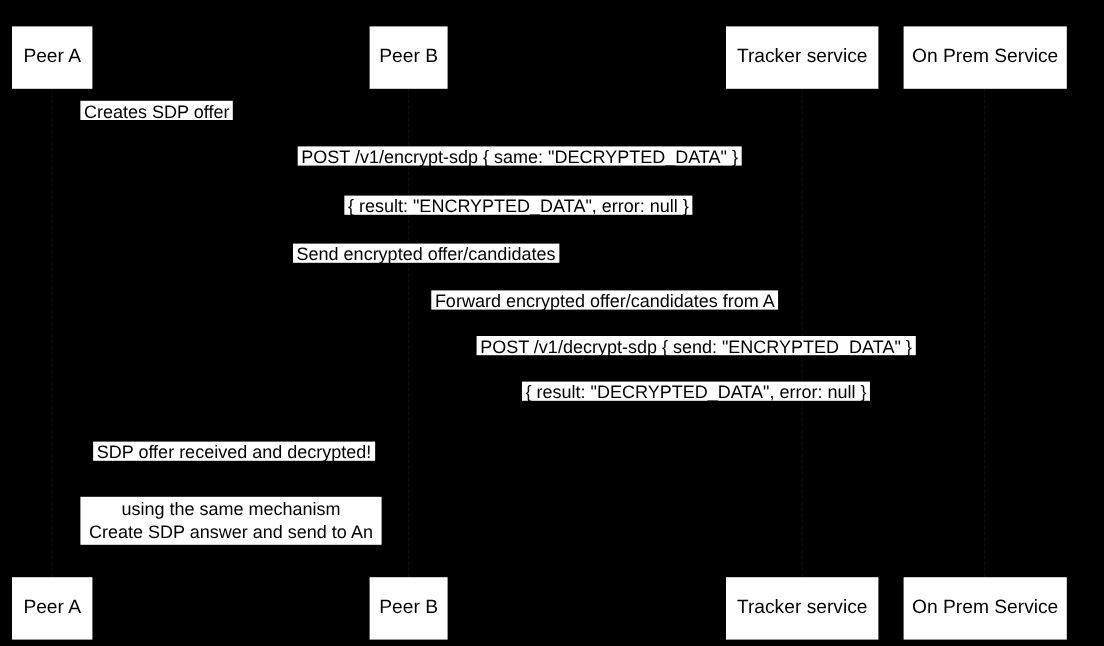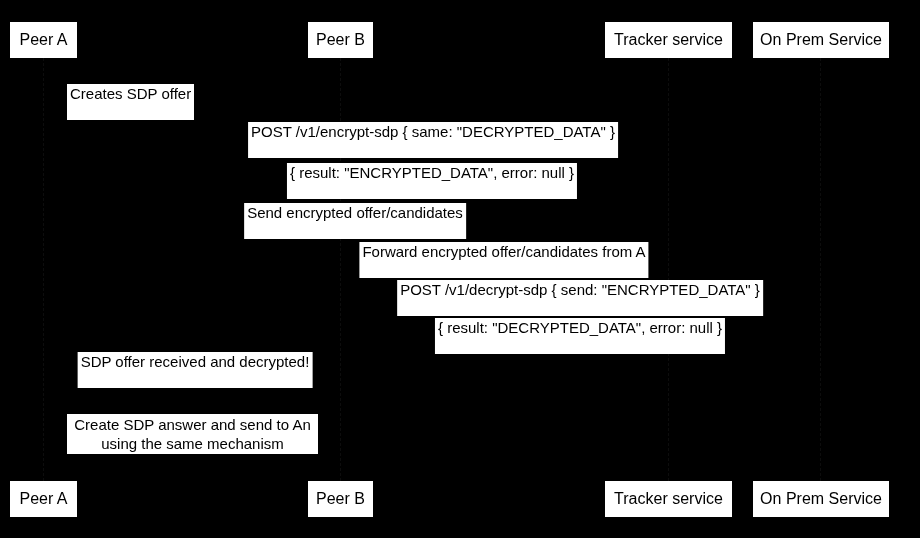--- a/index.html
+++ b/index.html
@@ -24,37 +24,37 @@
   .lifeline {
     position: absolute;
     top: 58px;
     height: 423px;
     width: 0;
     border-left: 1px dashed #0d0d0d;
     z-index: 0;
   }
   .actor {
     position: absolute;
-    height: 36px;
+    height: 52px;
     background: var(--box-fill);
     color: var(--box-text);
     font-size: 16px;
     display: flex;
     align-items: center;
     justify-content: center;
     white-space: nowrap;
     z-index: 2;
   }
   .msg {
     position: absolute;
     background: var(--box-fill);
     color: var(--box-text);
     font-size: 15px;
     line-height: 20px;
-    height: 36px;
+    height: 16px;
     padding: 0 3px;
     white-space: nowrap;
     z-index: 2;
   }
   .msg.centered {
     transform: translateX(-50%);
   }
   .note {
     position: absolute;
     background: var(--box-fill);
@@ -82,25 +82,25 @@
   <div class="actor" style="left:605px; top:22px; width:127px">Tracker service</div>
   <div class="actor" style="left:753px; top:22px; width:136px">On Prem Service</div>
 
   <div class="msg" style="left:67px;  top:84px">Creates SDP offer</div>
   <div class="msg centered" style="left:433px; top:122px">POST /v1/encrypt-sdp { same: "DECRYPTED_DATA" }</div>
   <div class="msg centered" style="left:432px; top:163px">{ result: "ENCRYPTED_DATA", error: null }</div>
   <div class="msg centered" style="left:504px; top:242px">Forward encrypted offer/candidates from A</div>
   <div class="msg centered" style="left:355px; top:203px">Send encrypted offer/candidates</div>
   <div class="msg centered" style="left:580px; top:280px">POST /v1/decrypt-sdp { send: "ENCRYPTED_DATA" }</div>
   <div class="msg centered" style="left:580px; top:318px">{ result: "DECRYPTED_DATA", error: null }</div>
-  <div class="msg centered" style="left:195px; top:352px">SDP offer received and decrypted!</div>
+  <div class="msg centered" style="left:195px; top:368px">SDP offer received and decrypted!</div>
 
   <div class="note" style="left:67px; top:414px; width:251px; height:40px">
+    <div>using the same mechanism</div>
     <div>Create SDP answer and send to An</div>
-    <div>using the same mechanism</div>
   </div>
 
   <div class="actor" style="left:10px;  top:481px; width:67px">Peer A</div>
   <div class="actor" style="left:308px; top:481px; width:65px">Peer B</div>
   <div class="actor" style="left:605px; top:481px; width:127px">Tracker service</div>
   <div class="actor" style="left:753px; top:481px; width:136px">On Prem Service</div>
 
 </div>
 
 </body></html>

